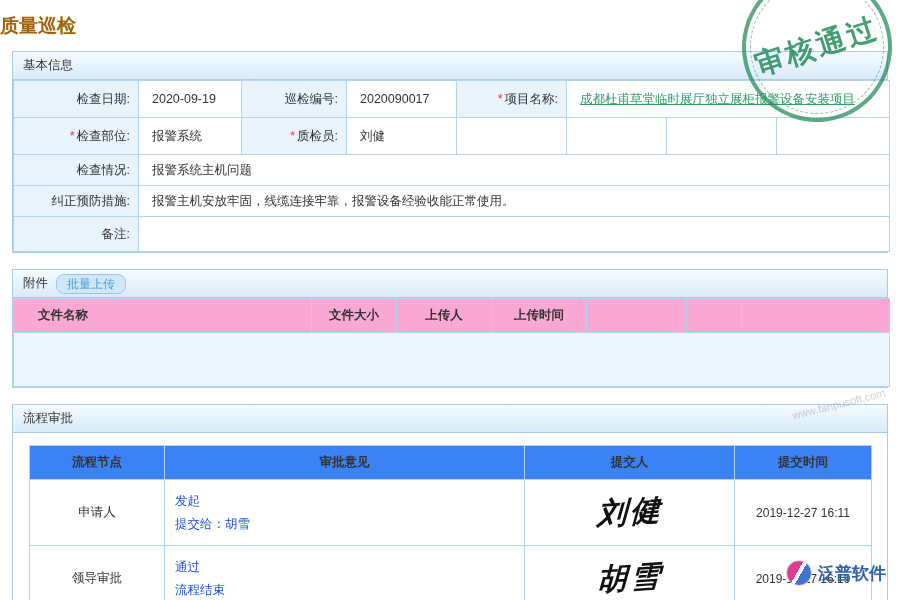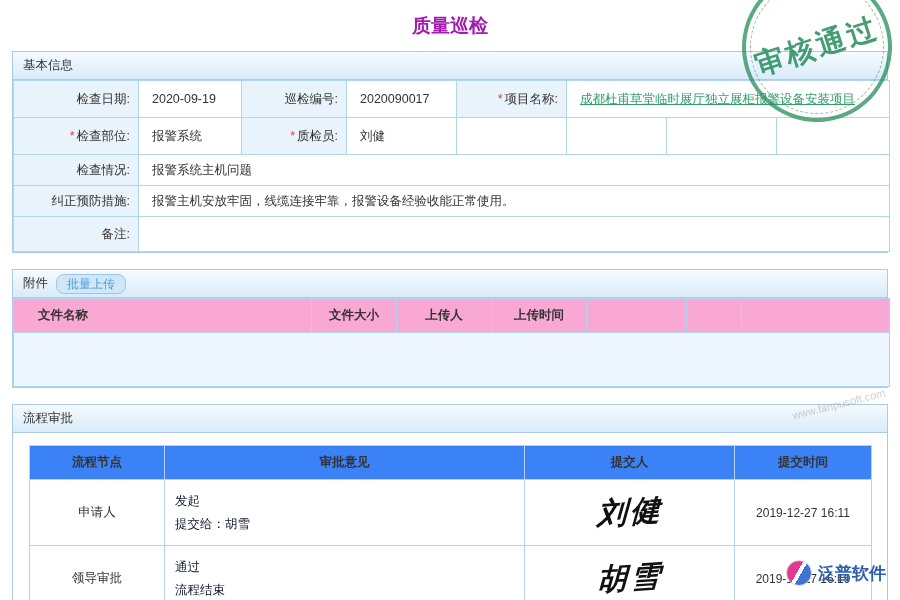--- a/index.html
+++ b/index.html
@@ -3,21 +3,21 @@
 <meta charset="utf-8">
 <style>
   * { box-sizing: border-box; }
   html,body { margin:0; padding:0; }
   body {
     width:900px; height:600px; overflow:hidden; position:relative;
     background:#ffffff; font-family:"Liberation Sans","DejaVu Sans",sans-serif;
     color:#333;
   }
   .page-title {
-    text-align:center; font-size:19px; font-weight:bold; color:#a21caf;
+    font-size:19px; font-weight:bold; color:#a16207;
     padding:13px 0 12px;
   }
   .section { margin:0 12px 16px; border:1px solid #a9cbe8; background:#fff; }
   .section-header {
     height:28px; line-height:27px; padding-left:10px;
     background:linear-gradient(#f5fbff,#d9ebf8);
     border-bottom:1px solid #a9cbe8; font-size:12.5px; color:#333;
     display:flex; align-items:center;
   }
   table { width:100%; border-collapse:collapse; table-layout:fixed; font-size:12.5px; color:#333; }
@@ -35,21 +35,21 @@
   }
   .att-table th { background:#f9a8d4; font-weight:bold; height:34px; text-align:center; }
   .att-table th.first { text-align:left; padding-left:24px; }
   .att-empty td { height:54px; background:#eef6fd; border:1px solid #b3d4ee; }
   
   .appr-body { padding:12px 16px 0; }
   .appr-table th { background:#3b82f6; height:34px; font-weight:bold; text-align:center; }
   .appr-table td { height:66px; }
   .node-cell { text-align:center; }
   .opinion-cell { text-align:left; padding:6px 10px; }
-  .opinion-line { color:#0f172a; line-height:1.8; cursor:pointer; display:block; width:max-content; }
+  .opinion-line { color:#1d4ed8; line-height:1.8; cursor:pointer; display:block; width:max-content; }
   .sig-cell { text-align:center; }
   .signature {
     display:inline-block; font-family:"DejaVu Serif",serif; font-style:italic;
     font-weight:bold; font-size:30px; color:#111; transform:rotate(-4deg) skewX(-6deg);
     letter-spacing:3px;
   }
   .time-cell { text-align:center; font-size:12px; }
   
   .stamp {
     position:absolute; top:-28px; right:8px; width:150px; height:150px;

